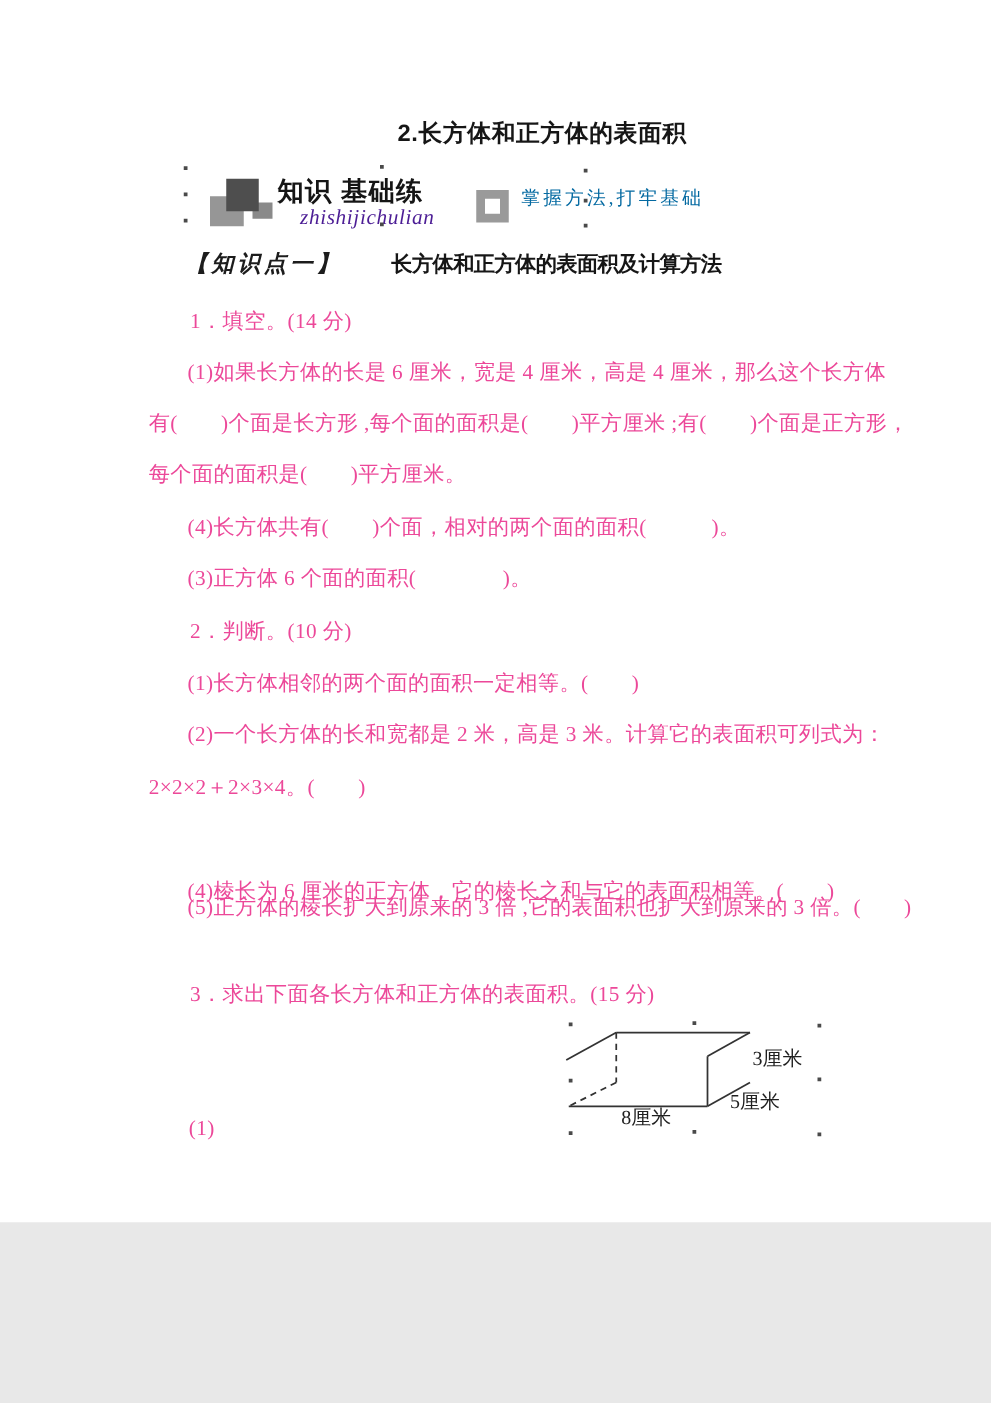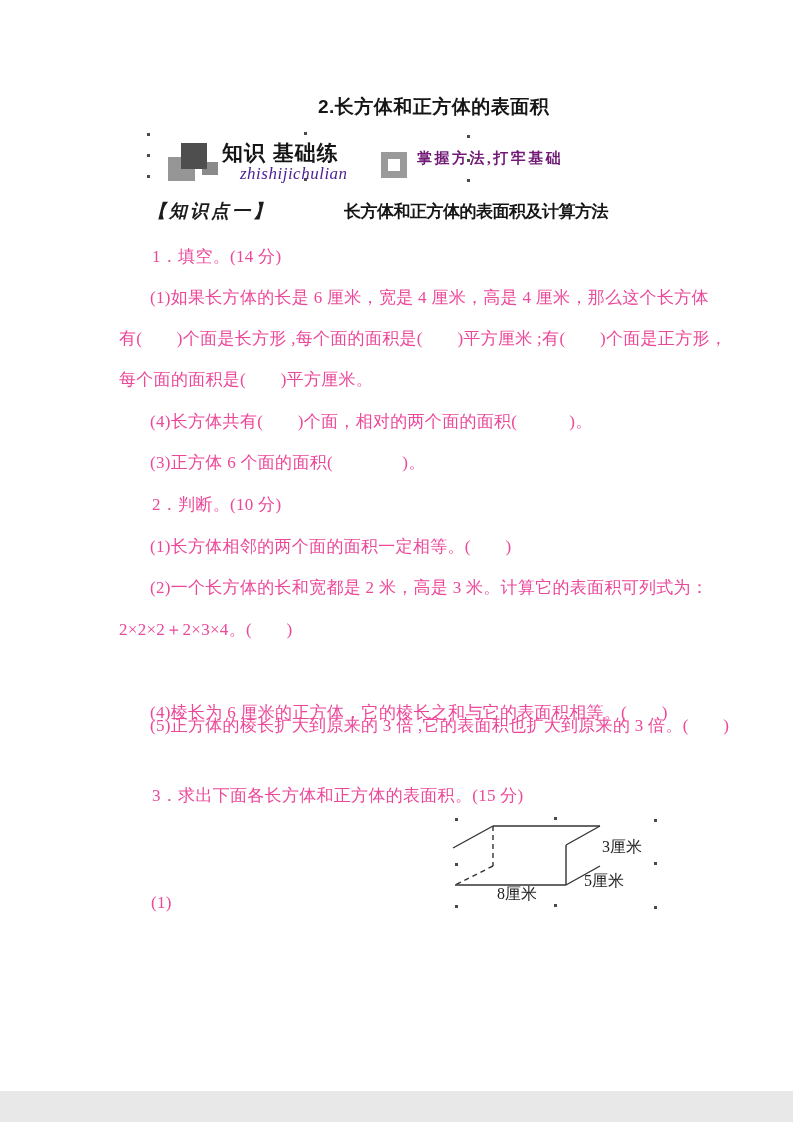--- a/index.html
+++ b/index.html
@@ -1,18 +1,18 @@
 <!DOCTYPE html>
 <html><head>
 <meta charset="utf-8">
 <style>
   html,body{margin:0;padding:0;background:#e8e8e8;}
   .page{
     position:relative;
-    width:793px;height:1091px;
+    width:793px;height:978px;
     background:#ffffff;
     overflow:hidden;
     font-family:"Liberation Serif","DejaVu Serif",serif;
     color:#1f1f1f;
   }
   .abs{position:absolute;}
   .tline{
     position:absolute;
     white-space:pre;
     font-size:17px;
@@ -41,43 +41,42 @@
     position:absolute;
     font-style:italic;
     font-size:17px;
     letter-spacing:0.5px;
     color:#4c1d95;
     white-space:pre;
   }
   .slogan{
     position:absolute;
     font-size:15px;
-    font-weight:700;
+    font-weight:400;
     letter-spacing:2.5px;
-    color:#701a75;
+    color:#0369a1;
     white-space:pre;
   }
   .kp-tag{
     position:absolute;
     font-style:italic;
     font-weight:600;
     font-size:18px;
     letter-spacing:3px;
     color:#1c1c1c;
     white-space:pre;
   }
   .kp-heading{
     position:absolute;
     font-family:"Liberation Sans","DejaVu Sans",sans-serif;
     font-weight:700;
     font-size:17px;
     letter-spacing:-0.5px;
     color:#161616;
     white-space:pre;
-    margin-left:31px;
   }
   .fig-label{
     position:absolute;
     font-size:16px;
     color:#1f1f1f;
     white-space:pre;
   }
   .handle{
     position:absolute;
     width:3px;height:3px;

